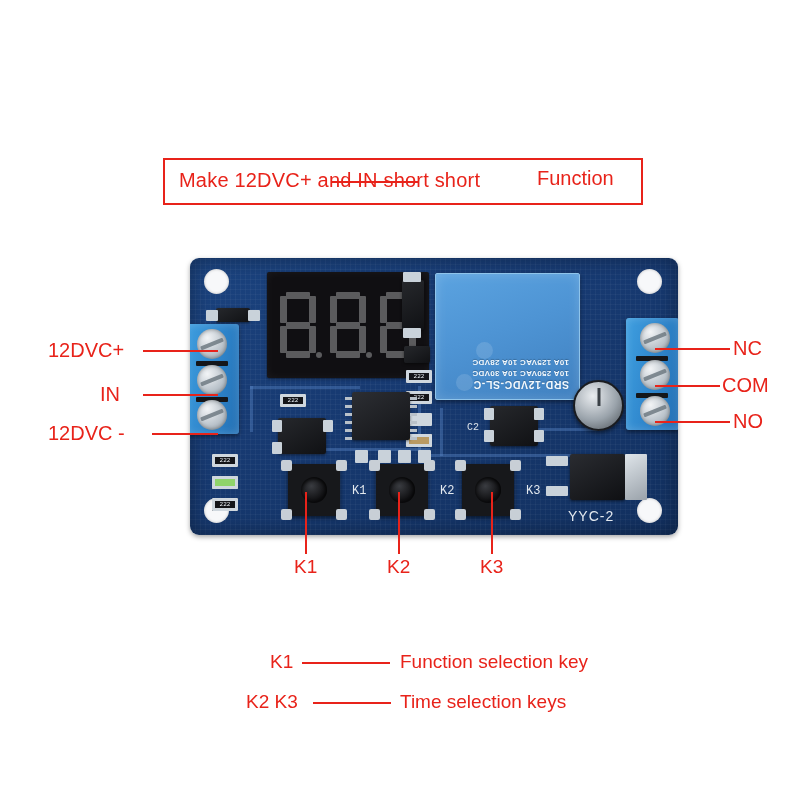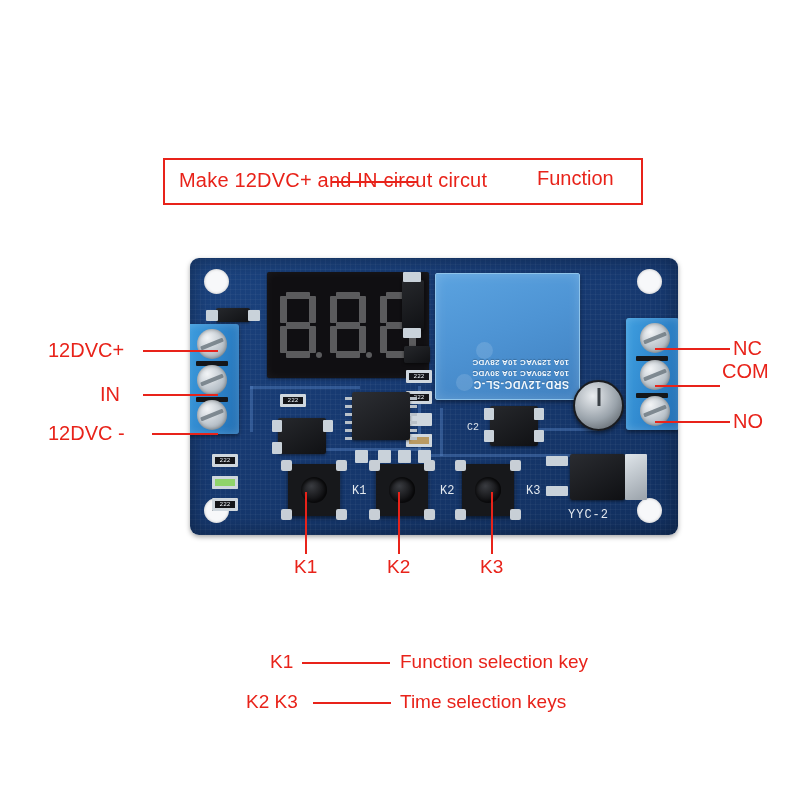--- a/index.html
+++ b/index.html
@@ -95,38 +95,38 @@
   #cap{position:absolute;left:383px;top:122px;width:47px;height:47px;border-radius:50%;
        background:radial-gradient(circle at 38% 30%,#e9ecef,#9aa3ab 55%,#4b5157);
        box-shadow:0 2px 4px rgba(0,0,0,.5);border:2px solid #1a1c20;}
   #cap::after{content:"";position:absolute;left:50%;top:6px;width:3px;height:18px;
        background:#3a4046;transform:translateX(-50%);}
   #mosfet{position:absolute;left:380px;top:196px;width:55px;height:46px;
        background:linear-gradient(150deg,#2a2c31,#0f1013);border-radius:2px;
        box-shadow:0 1px 3px rgba(0,0,0,.55);}
   #mosfet-tab{position:absolute;left:435px;top:196px;width:22px;height:46px;
        background:linear-gradient(150deg,#dfe5ea,#9aa2aa);border-radius:1px;}
-  #yyc{position:absolute;left:378px;top:250px;color:#e3e9ef;font-size:12px;
-       font-family:Liberation Mono, monospace;letter-spacing:1px;}
+  #yyc{position:absolute;left:378px;top:250px;color:#e3e9ef;font-size:14px;
+       font-family:Liberation Sans, sans-serif;letter-spacing:1px;}
   #c2{position:absolute;left:277px;top:164px;color:#dce3ea;font-size:10px;
        font-family:"Liberation Mono",monospace;}
 
   
   .lbl{position:absolute;color:#e8231a;font-size:20px;white-space:nowrap;}
   .lead-h{position:absolute;height:2px;background:#e8231a;}
   .lead-v{position:absolute;width:2px;background:#e8231a;}
   .lbl-k{position:absolute;color:#e8231a;font-size:19px;}
   .leg-label{position:absolute;color:#e8231a;font-size:19px;white-space:nowrap;}
   .leg-text{position:absolute;color:#e8231a;font-size:19px;white-space:nowrap;}
 </style>
 </head>
 <body>
 
 <div id="banner">
-  <div id="banner-text">Make 12DVC+ and IN circut circut</div>
+  <div id="banner-text">Make 12DVC+ and IN short short</div>
 </div>
 <div id="banner-rule"></div>
 <div id="banner-trigger">Function</div>
 
 <div id="pcb">
 
   <div class="hole" id="hole-tl"></div>
   <div class="hole" id="hole-tr"></div>
   <div class="hole" id="hole-bl"></div>
   <div class="hole" id="hole-br"></div>
@@ -299,21 +299,21 @@
 <div class="lbl" style="left:100px;top:383px;">IN</div>
 <div class="lead-h" style="left:143px;top:394px;width:75px;"></div>
 
 <div class="lbl" style="left:48px;top:422px;">12DVC -</div>
 <div class="lead-h" style="left:152px;top:433px;width:66px;"></div>
 
 <div class="lead-h" style="left:655px;top:348px;width:75px;"></div>
 <div class="lbl" style="left:733px;top:337px;">NC</div>
 
 <div class="lead-h" style="left:655px;top:385px;width:65px;"></div>
-<div class="lbl" style="left:722px;top:360px;">COM</div>
+<div class="lbl" style="left:722px;top:374px;">COM</div>
 
 <div class="lead-h" style="left:655px;top:421px;width:75px;"></div>
 <div class="lbl" style="left:733px;top:410px;">NO</div>
 
 <div class="lead-v" style="left:305px;top:492px;height:62px;"></div>
 <div class="lbl-k" style="left:294px;top:556px;">K1</div>
 
 <div class="lead-v" style="left:398px;top:492px;height:62px;"></div>
 <div class="lbl-k" style="left:387px;top:556px;">K2</div>
 

